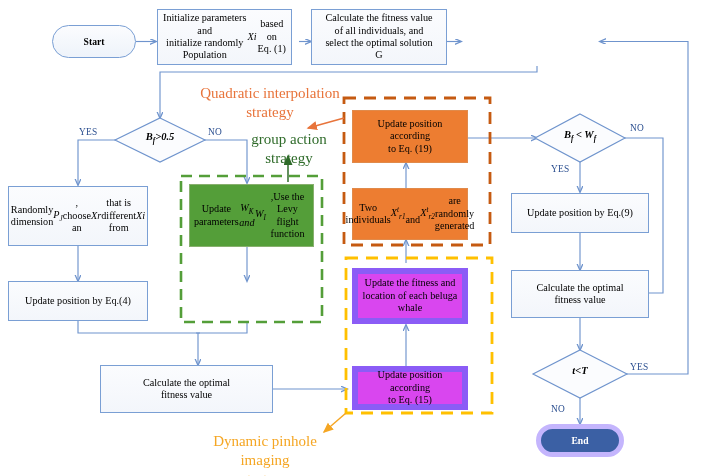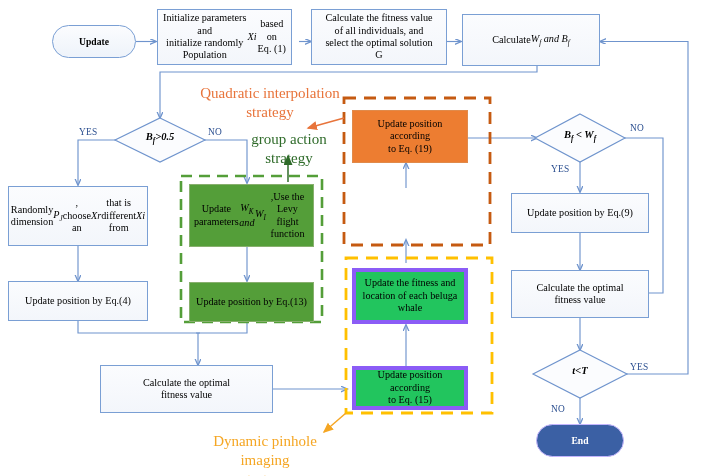--- a/index.html
+++ b/index.html
@@ -31,35 +31,35 @@
     background:#549E39;
     border:1px solid #88b06e;
     color:#000;
   }
   .orange{
     background:#ED7D31;
     border:1px solid #e08a4b;
     color:#000;
   }
   .yellow{
-    background:#22c55e;
-    border:4px solid #8b5cf6;
+    background:#d946ef;
+    border:6px solid #8b5cf6;
     color:#000;
     font-family:Liberation Serif, serif;
   }
   .terminator{
     border:1px solid #7a9fd4;
     background:linear-gradient(180deg,#fbfcfe 0%,#eef3fa 100%);
     border-radius:18px;
     font-weight:bold;
     font-size:9.6px;
   }
   .terminator.end{
     background:#3B60A4;
-    border:1px solid #c4b5fd;
+    border:5px solid #c4b5fd;
     color:#ffffff;
     border-radius:22px;
   }
   .diamond-label{
     position:absolute;
     display:flex;align-items:flex-start;justify-content:center;
     font-family:"Liberation Serif", serif;
     font-style:italic;
     font-size:10.5px;
     font-weight:bold;
@@ -174,50 +174,49 @@
       <rect x="346" y="258" width="146" height="155"></rect>
     </g>
 
     <g fill="none">
       <path d="M344,118 L308,128" stroke="#E8743B" stroke-width="1.5" marker-end="url(#ah-o)"></path>
       <path d="M288,182 L288,156" stroke="#2f6b2a" stroke-width="1.5" marker-end="url(#ah-g)"></path>
       <path d="M346,413 L324,432" stroke="#F5A623" stroke-width="1.5" marker-end="url(#ah-y)"></path>
     </g>
   </svg>
 
-  <div class="node terminator" style="left:52px;top:25px;width:84px;height:33px;">Update</div>
+  <div class="node terminator" style="left:52px;top:25px;width:84px;height:33px;">Start</div>
 
   <div class="node proc" style="left:157px;top:9px;width:135px;height:56px;">
     Initialize parameters and<br>initialize randomly<br>Population <i class="v">Xi</i> based on<br>Eq. (1)
   </div>
 
   <div class="node proc" style="left:311px;top:9px;width:136px;height:56px;">
     Calculate the fitness value<br>of all individuals, and<br>select the optimal solution<br>G
   </div>
 
-  <div class="node proc" style="left:462px;top:14px;width:138px;height:52px;">
-    Calculate <i class="v">W<span class="sub">f</span> and B<span class="sub">f</span></i>
-  </div>
 
   <div class="node proc" style="left:8px;top:186px;width:140px;height:60px;">
     Randomly dimension <i class="v">P<span class="sub">J</span></i> ,<br>choose an <i class="v">Xr</i> that is<br>different from <i class="v">Xi</i>
   </div>
 
   <div class="node proc" style="left:8px;top:281px;width:140px;height:40px;">Update position by Eq.(4)</div>
 
   <div class="node green" style="left:189px;top:184px;width:125px;height:63px;">
     Update parameters <i class="v">W<span class="sub">K</span> and</i><br><i class="v">W<span class="sub">I</span></i> ,Use the Levy flight<br>function
   </div>
 
-  <div class="node green" style="left:189px;top:282px;width:125px;height:40px;">Update position by Eq.(13)</div>
 
   <div class="node orange" style="left:352px;top:110px;width:116px;height:53px;">
     Update position according<br>to Eq. (19)
   </div>
 
+  <div class="node orange" style="left:352px;top:188px;width:116px;height:52px;">
+    Two individuals <i class="v">X<span class="sup">t</span><span class="sub">r1</span></i><br>and <i class="v">X<span class="sup">t</span><span class="sub">r2</span></i> are randomly<br>generated
+  </div>
 
   <div class="node yellow" style="left:352px;top:268px;width:116px;height:56px;">
     Update the fitness and<br>location of each beluga<br>whale
   </div>
 
   <div class="node yellow" style="left:352px;top:366px;width:116px;height:44px;">
     Update position according<br>to Eq. (15)
   </div>
 
   <div class="node proc" style="left:511px;top:193px;width:138px;height:40px;">Update position by Eq.(9)</div>

